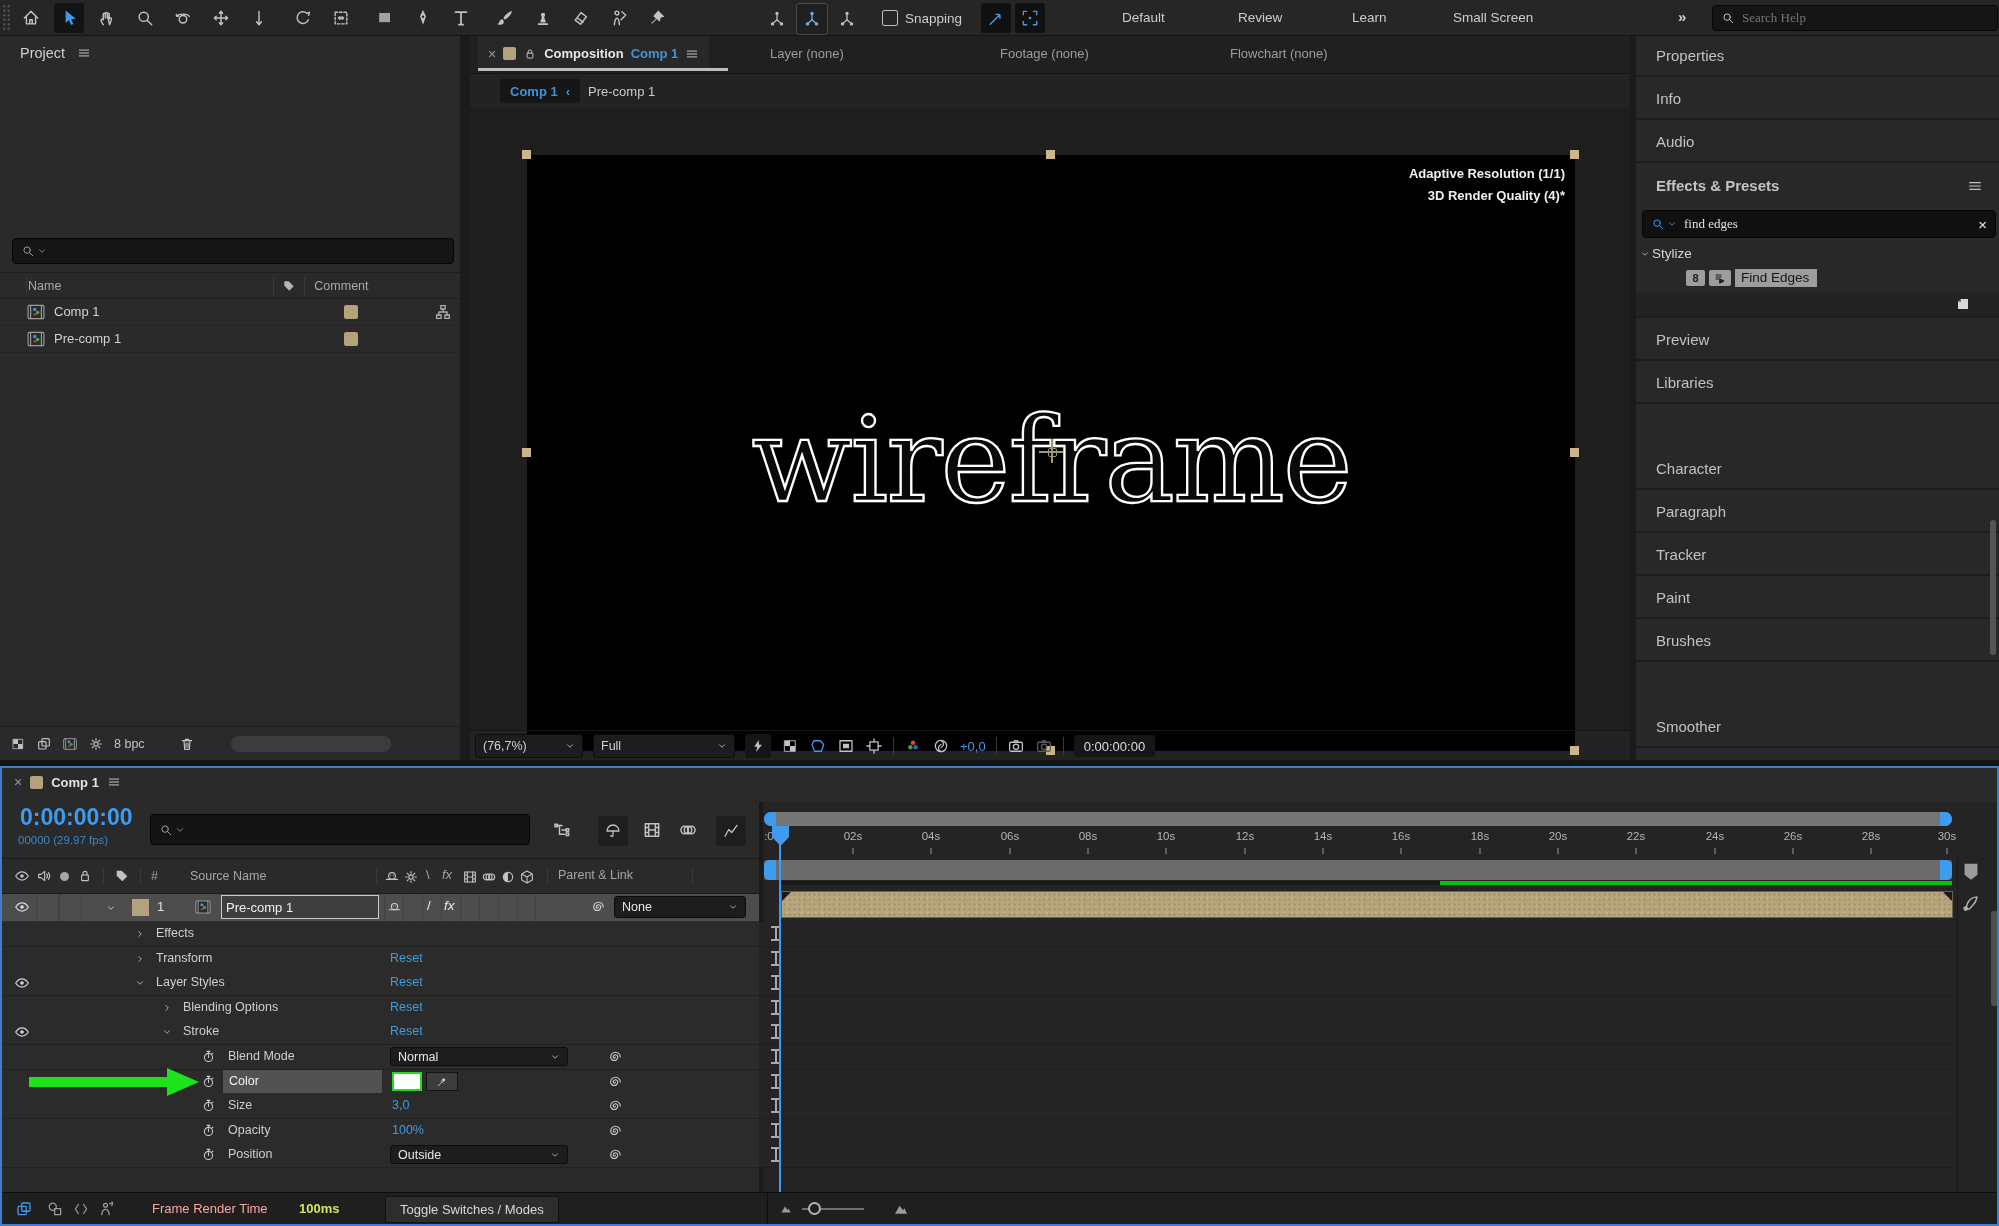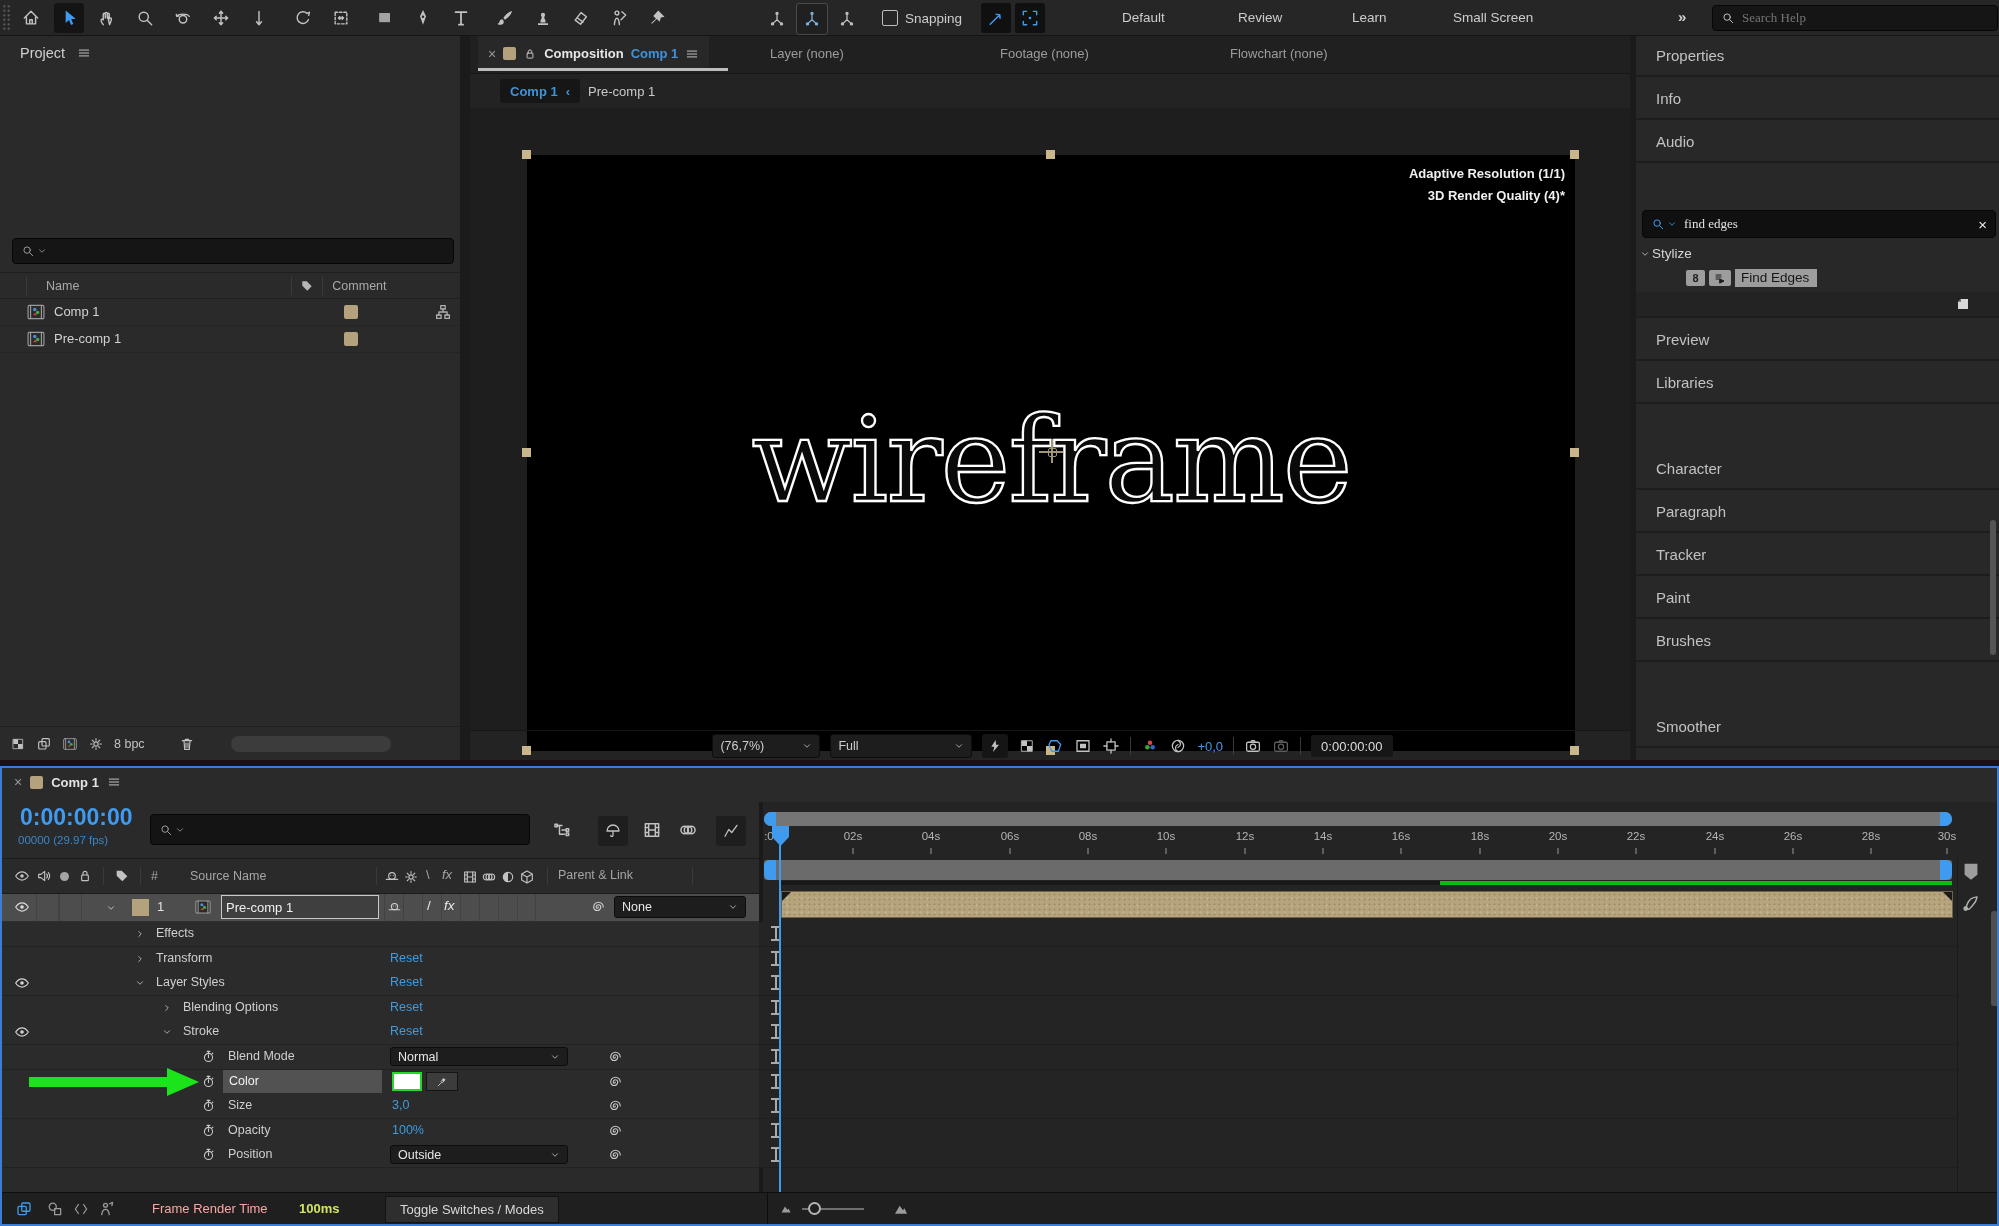--- a/index.html
+++ b/index.html
@@ -409,21 +409,21 @@
       <svg class="ic s14" style="color:#9b9b9b">
           <use href="#i-zoom"></use>
         </svg>
       <svg class="chev ic" style="color:#9b9b9b;margin-left:-3px">
           <use href="#i-chevd"></use>
         </svg>
       <input style="">
     </div>
     <div class="abs flex" style="left:0;top:236px;width:460px;height:25px;border-top:1px solid #1f1f1f;border-bottom:1px solid #1f1f1f;color:#a8a8a8;font-size:12.5px;">
       <span class="vsep" style="margin-left:26px"></span>
-      <span style="margin-left:19px">Name</span>
+      <span style="margin-left:1px">Name</span>
       <span class="vsep" style="margin-left:212px"></span>
       <svg class="ic s14" style="margin-left:8px;color:#b5b5b5">
           <use href="#i-tag"></use>
         </svg>
       <span class="vsep" style="margin-left:8px"></span>
       <span style="margin-left:9px">Comment</span>
     </div>
     <div class="abs flex" style="left:0;top:262px;width:460px;height:27px;border-bottom:1px solid #242424;">
       <svg class="ic s20" style="margin-left:26px">
           <use href="#i-compicon"></use>
@@ -506,21 +506,21 @@
       </div>
       <span class="abs" style="left:52px;top:42px;width:9px;height:9px;background:#c9b68a"></span>
       <span class="abs" style="left:576px;top:42px;width:9px;height:9px;background:#c9b68a"></span>
       <span class="abs" style="left:1100px;top:42px;width:9px;height:9px;background:#c9b68a"></span>
       <span class="abs" style="left:52px;top:340px;width:9px;height:9px;background:#c9b68a"></span>
       <span class="abs" style="left:1100px;top:340px;width:9px;height:9px;background:#c9b68a"></span>
       <span class="abs" style="left:52px;top:638px;width:9px;height:9px;background:#c9b68a"></span>
       <span class="abs" style="left:576px;top:638px;width:9px;height:9px;background:#c9b68a"></span>
       <span class="abs" style="left:1100px;top:638px;width:9px;height:9px;background:#c9b68a"></span>
     </div>
-    <div class="abs flex" style="left:0;top:694px;width:1160px;height:30px;border-top:1px solid #161616;gap:10px;justify-content:center;">
+    <div class="abs flex" style="left:0;top:694px;width:1160px;height:30px;border-top:1px solid #161616;gap:10px;">
       <span class="flex dd" style="margin-left:5px;width:92px;height:22px">
         <span style="color:#cfcfcf">(76,7%)</span>
         <svg class="chev ic ico">
             <use href="#i-chevd"></use>
           </svg>
       </span>
       <span class="flex dd" style="width:126px;height:22px">
         <span style="color:#cfcfcf">Full</span>
         <svg class="chev ic ico">
             <use href="#i-chevd"></use>
@@ -566,20 +566,26 @@
   <div class="abs" id="sidebar" style="left:1636px;top:36px;width:363px;height:724px;background:#282828;">
     <div class="sbrow" style="top:0">
         <span>Properties</span>
       </div>
     <div class="sbrow" style="top:43px">
         <span>Info</span>
       </div>
     <div class="sbrow" style="top:86px">
         <span>Audio</span>
       </div>
+    <div class="sbrow" style="top:129px;border-bottom:none;justify-content:space-between;padding-right:16px">
+      <span style="font-weight:bold">Effects &amp; Presets</span>
+      <svg class="ic s16 ico">
+          <use href="#i-menu"></use>
+        </svg>
+    </div>
     <div class="abs searchbox" style="left:6px;top:174px;width:336px;height:26px;background:#101010;">
       <svg class="ic s14" style="color:#3f9bf0">
           <use href="#i-zoom"></use>
         </svg>
       <svg class="chev ic" style="color:#3f9bf0;margin-left:-3px">
           <use href="#i-chevd"></use>
         </svg>
       <input value="find edges" style="">
       <span style="color:#e8e8e8;font-size:15px">×</span>
     </div>

